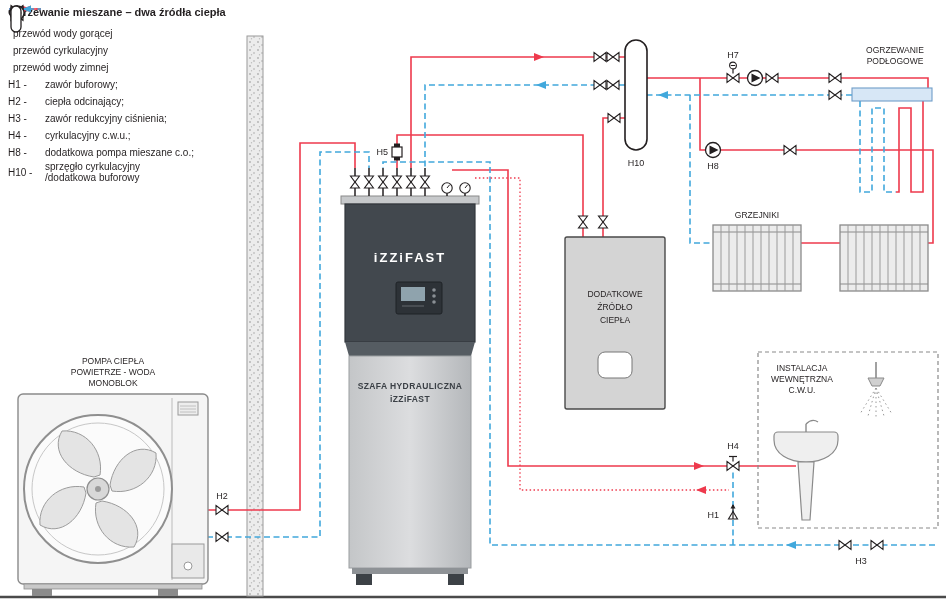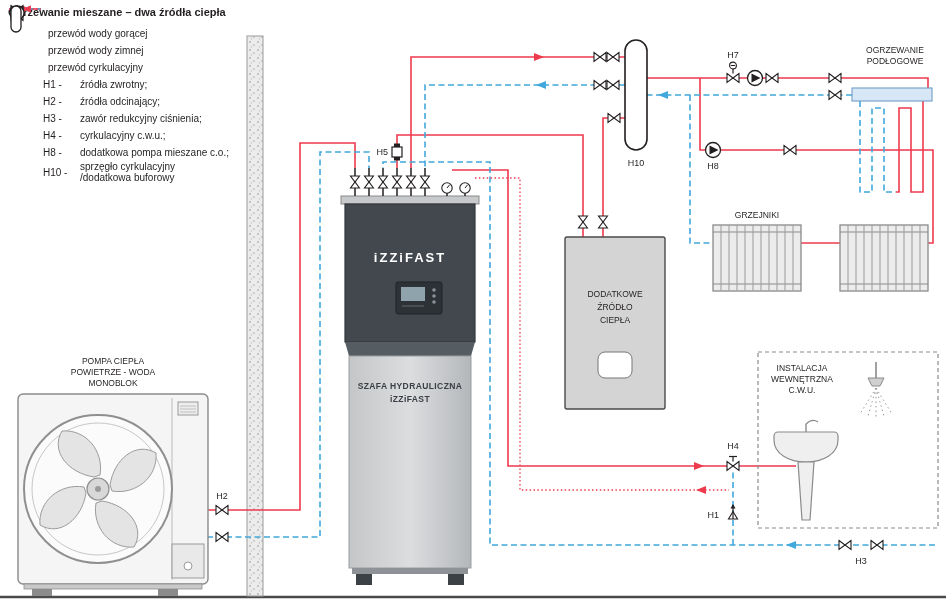--- a/index.html
+++ b/index.html
@@ -11,21 +11,21 @@
   svg text.cablbl{font-weight:bold;fill:#3b4046;font-size:8.5px;letter-spacing:.4px;}
   svg text.logo{font-weight:bold;fill:#ffffff;font-size:13px;letter-spacing:2px;}
   .hot{stroke:#ee3a4d;stroke-width:1.6;fill:none;}
   .circ{stroke:#ee3a4d;stroke-width:1.3;fill:none;stroke-dasharray:1.5 2.4;}
   .cold{stroke:#41a8dc;stroke-width:1.6;fill:none;stroke-dasharray:6 3.5;}
   .dk{stroke:#231f20;stroke-width:1.5;fill:none;}
   .fill-hot{fill:#ee3a4d;}
   .fill-cold{fill:#41a8dc;}
   .legend{position:absolute;top:4px;left:8px;width:268px;}
   .legend-title{font-weight:bold;font-size:11px;margin:2px 0 7px 0;}
-  .lrow{display:flex;align-items:center;gap:5px;min-height:17px;font-size:10px;margin-left:35px;}
+  .lrow{display:flex;align-items:center;gap:5px;min-height:17px;font-size:10px;}
   .lrow .lid{flex:0 0 27px;}
   .licon{flex:0 0 auto;display:flex;align-items:center;}
   .l2{line-height:11px;}
 </style>
 </head>
 <body>
 
 <div class="stage">
 
 <svg width="946" height="605" viewBox="0 0 946 605">
@@ -308,59 +308,59 @@
       <svg width="36" height="10">
             <line x1="1" y1="5" x2="33" y2="5" stroke="#ee3a4d" stroke-width="1.6"></line>
             <polygon points="14,1.5 23,5 14,8.5" fill="#ee3a4d"></polygon>
           </svg>
     </span>
     <span>przewód wody gorącej</span>
   </div>
   <div class="lrow">
     <span class="licon">
       <svg width="36" height="10">
+            <line x1="1" y1="5" x2="33" y2="5" stroke="#ee3a4d" stroke-width="1.3" stroke-dasharray="1.5 2.4"></line>
+            <polygon points="23,1.5 14,5 23,8.5" fill="#ee3a4d"></polygon>
+          </svg>
+    </span>
+    <span>przewód cyrkulacyjny</span>
+  </div>
+  <div class="lrow">
+    <span class="licon">
+      <svg width="36" height="10">
             <line x1="1" y1="5" x2="33" y2="5" stroke="#41a8dc" stroke-width="1.6" stroke-dasharray="6 3.5"></line>
             <polygon points="23,1.5 14,5 23,8.5" fill="#41a8dc"></polygon>
           </svg>
     </span>
     <span>przewód wody zimnej</span>
-  </div>
-  <div class="lrow">
-    <span class="licon">
-      <svg width="36" height="10">
-            <line x1="1" y1="5" x2="33" y2="5" stroke="#ee3a4d" stroke-width="1.3" stroke-dasharray="1.5 2.4"></line>
-            <polygon points="23,1.5 14,5 23,8.5" fill="#ee3a4d"></polygon>
-          </svg>
-    </span>
-    <span>przewód cyrkulacyjny</span>
   </div>
 
   <div class="lrow">
     <span class="lid">H1 -</span>
     <span class="licon">
       <svg width="18" height="18">
             <g transform="translate(9,10)">
               <polygon points="-4.5,5 4.5,5 0,-2.5" fill="#fff" stroke="#231f20" stroke-width="1.1"></polygon>
               <line x1="0" y1="-8" x2="0" y2="5" stroke="#231f20" stroke-width="1.2"></line>
               <polygon points="-2.5,-4.5 2.5,-4.5 0,-9" fill="#231f20"></polygon>
             </g>
           </svg>
     </span>
-    <span>źródła zwrotny;</span>
+    <span>zawór buforowy;</span>
   </div>
   <div class="lrow">
     <span class="lid">H2 -</span>
     <span class="licon">
       <svg width="18" height="12">
             <g transform="translate(9,6)">
               <path d="M-6,-4.5 L0,0 L-6,4.5 Z M6,-4.5 L0,0 L6,4.5 Z" fill="#fff" stroke="#231f20" stroke-width="1.1"></path>
             </g>
           </svg>
     </span>
-    <span>źródła odcinający;</span>
+    <span>ciepła odcinający;</span>
   </div>
   <div class="lrow">
     <span class="lid">H3 -</span>
     <span class="licon">
       <svg width="18" height="14">
             <g transform="translate(9,8)">
               <path d="M-6,-4.5 L0,0 L-6,4.5 Z M6,-4.5 L0,0 L6,4.5 Z" fill="#fff" stroke="#231f20" stroke-width="1.1"></path>
               <line x1="0" y1="0" x2="0" y2="-6" stroke="#231f20" stroke-width="1.1"></line>
             </g>
           </svg>

